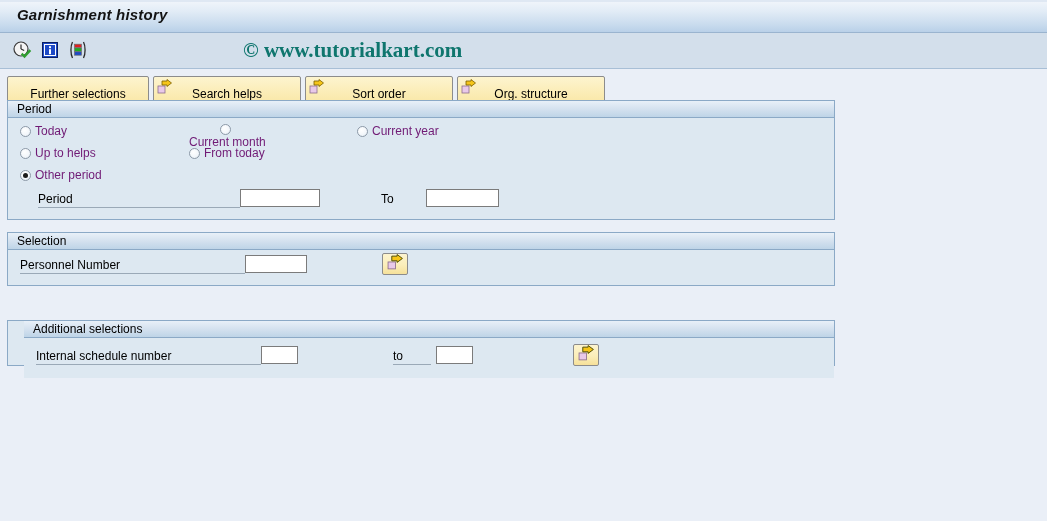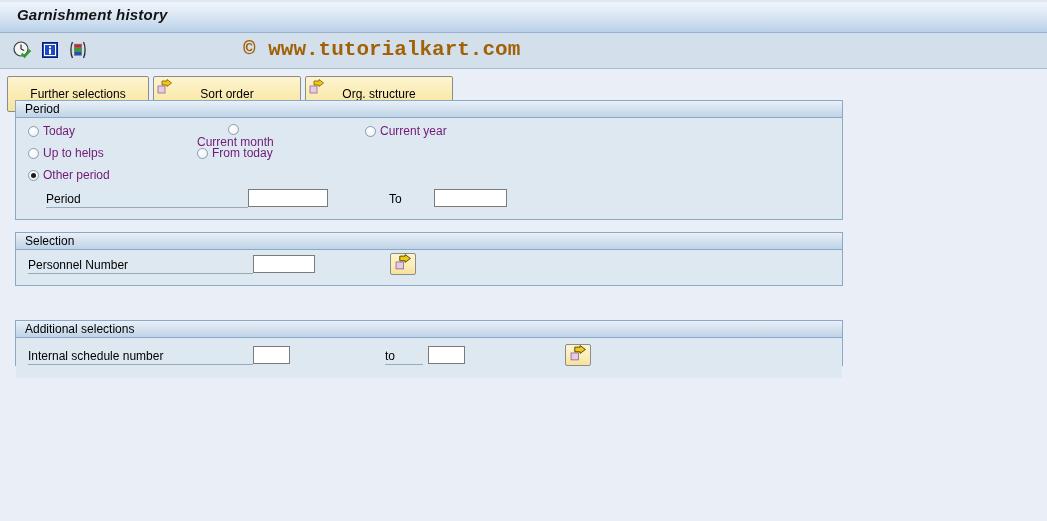--- a/index.html
+++ b/index.html
@@ -69,24 +69,24 @@
     height: 24px;
     display: flex;
     align-items: center;
     justify-content: center;
     cursor: pointer;
   }
   .watermark {
     position: absolute;
     left: 243px;
     top: 38px;
-    font-family: Liberation Mono, monospace;
+    font-family: Liberation Serif, serif;
     font-size: 21px;
     font-weight: bold;
-    color: #a16207;
+    color: #0f766e;
     white-space: nowrap;
     user-select: none;
   }
 
   
   .btnrow {
     position: absolute;
     left: 7px;
     top: 76px;
     display: flex;
@@ -121,21 +121,20 @@
   .sapbtn.w4 { width: 148px; }
 
   
   .group {
     position: absolute;
     left: 7px;
     width: 828px;
     border: 1px solid #8ba9c6;
     box-sizing: border-box;
     background: #dde8f1;
-    margin-left: 8px;
   }
   .group-header {
     height: 17px;
     background: linear-gradient(to bottom, #e8f0f8 0%, #d2e0ee 55%, #bed4e7 100%);
     border-bottom: 1px solid #8ba9c6;
     font-size: 12px;
     color: #000;
     padding-left: 9px;
     line-height: 17px;
     box-sizing: border-box;
@@ -143,21 +142,21 @@
   }
   .group-body {
     position: relative;
     background: #dde8f1;
   }
 
   #group-period { top: 100px; height: 120px; }
   #group-period .group-body { height: 101px; }
   #group-selection { top: 232px; height: 54px; }
   #group-selection .group-body { height: 35px; }
-  #group-additional { top: 320px; height: 46px; }
+  #group-additional { top: 320px; height: 46px; padding-left: 16px; }
   #group-additional .group-body { height: 40px; }
 
   
   .radio-row {
     position: absolute;
     display: flex;
     align-items: center;
     cursor: pointer;
     white-space: nowrap;
   }
@@ -265,20 +264,29 @@
 </div>
 
 <div class="watermark">© www.tutorialkart.com</div>
 
 <div class="btnrow">
 
   <div class="sapbtn w1">
     <span>Further selections</span>
   </div>
 
+  <div class="sapbtn w2">
+    <span class="btn-ico">
+      <svg width="16" height="16" viewBox="0 0 16 16">
+        <rect x="1" y="7" width="7" height="7" fill="#e9c9e9" stroke="#8c6e8c" stroke-width="0.8"></rect>
+        <path d="M5 2 L10 2 L10 0.5 L14.5 4 L10 7.5 L10 6 L5 6 Z" fill="#f5c518" stroke="#7a5d00" stroke-width="0.8" stroke-linejoin="round"></path>
+      </svg>
+    </span>
+    <span>Search helps</span>
+  </div>
 
   <div class="sapbtn w3">
     <span class="btn-ico">
       <svg width="16" height="16" viewBox="0 0 16 16">
         <rect x="1" y="7" width="7" height="7" fill="#e9c9e9" stroke="#8c6e8c" stroke-width="0.8"></rect>
         <path d="M5 2 L10 2 L10 0.5 L14.5 4 L10 7.5 L10 6 L5 6 Z" fill="#f5c518" stroke="#7a5d00" stroke-width="0.8" stroke-linejoin="round"></path>
       </svg>
     </span>
     <span>Sort order</span>
   </div>

